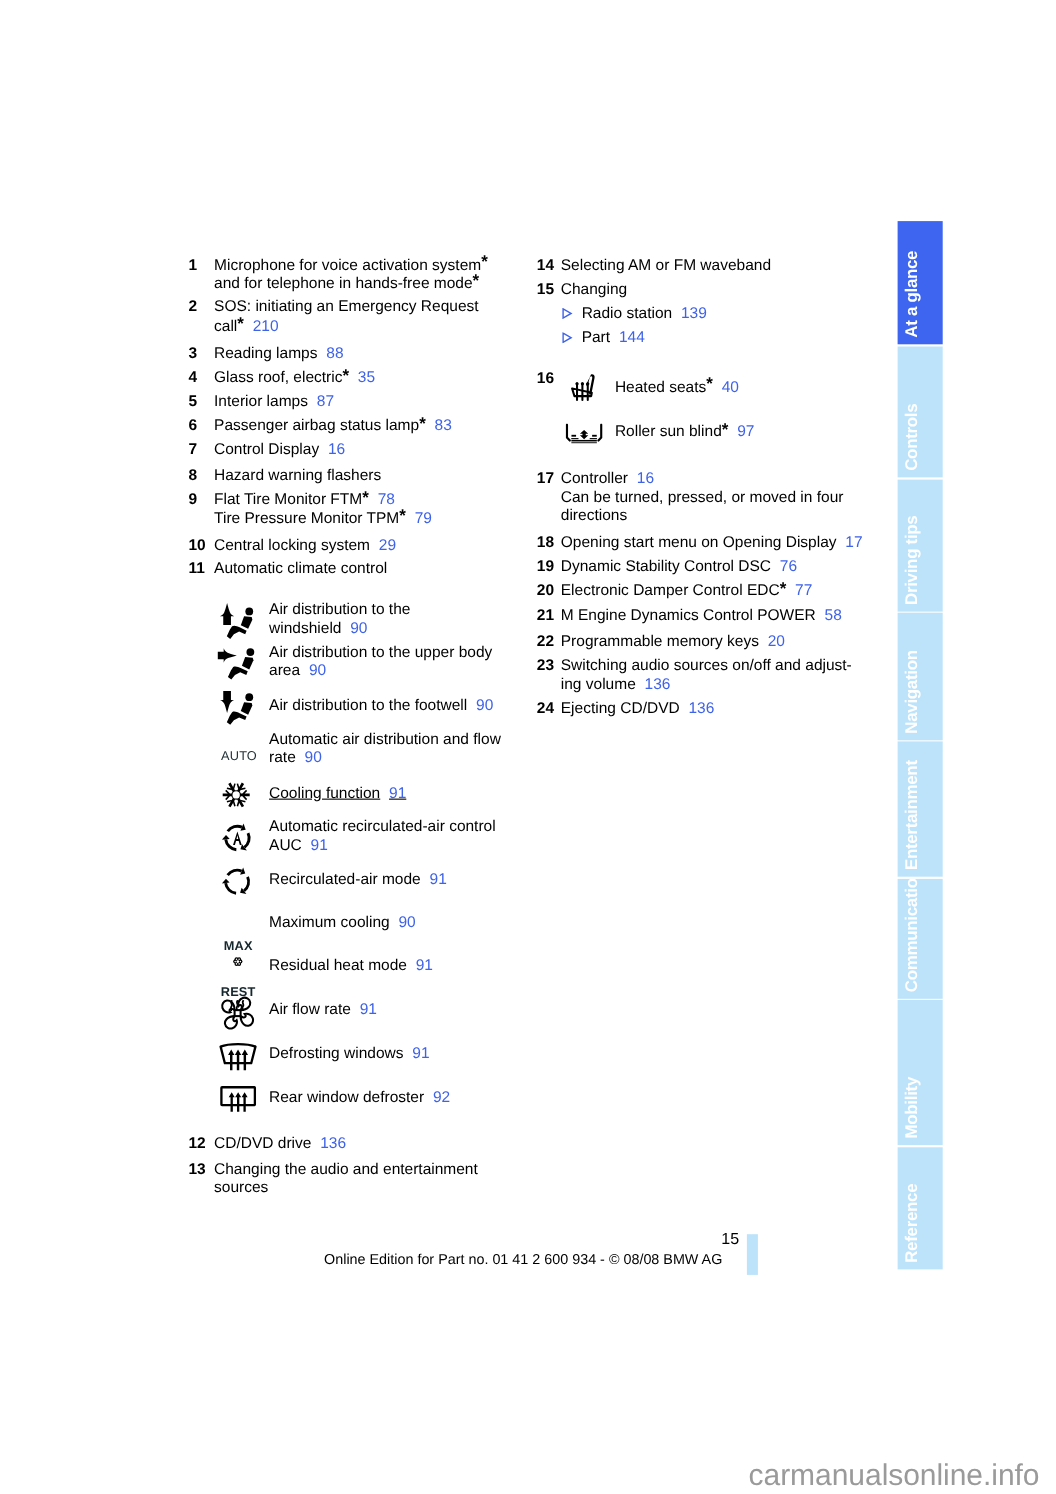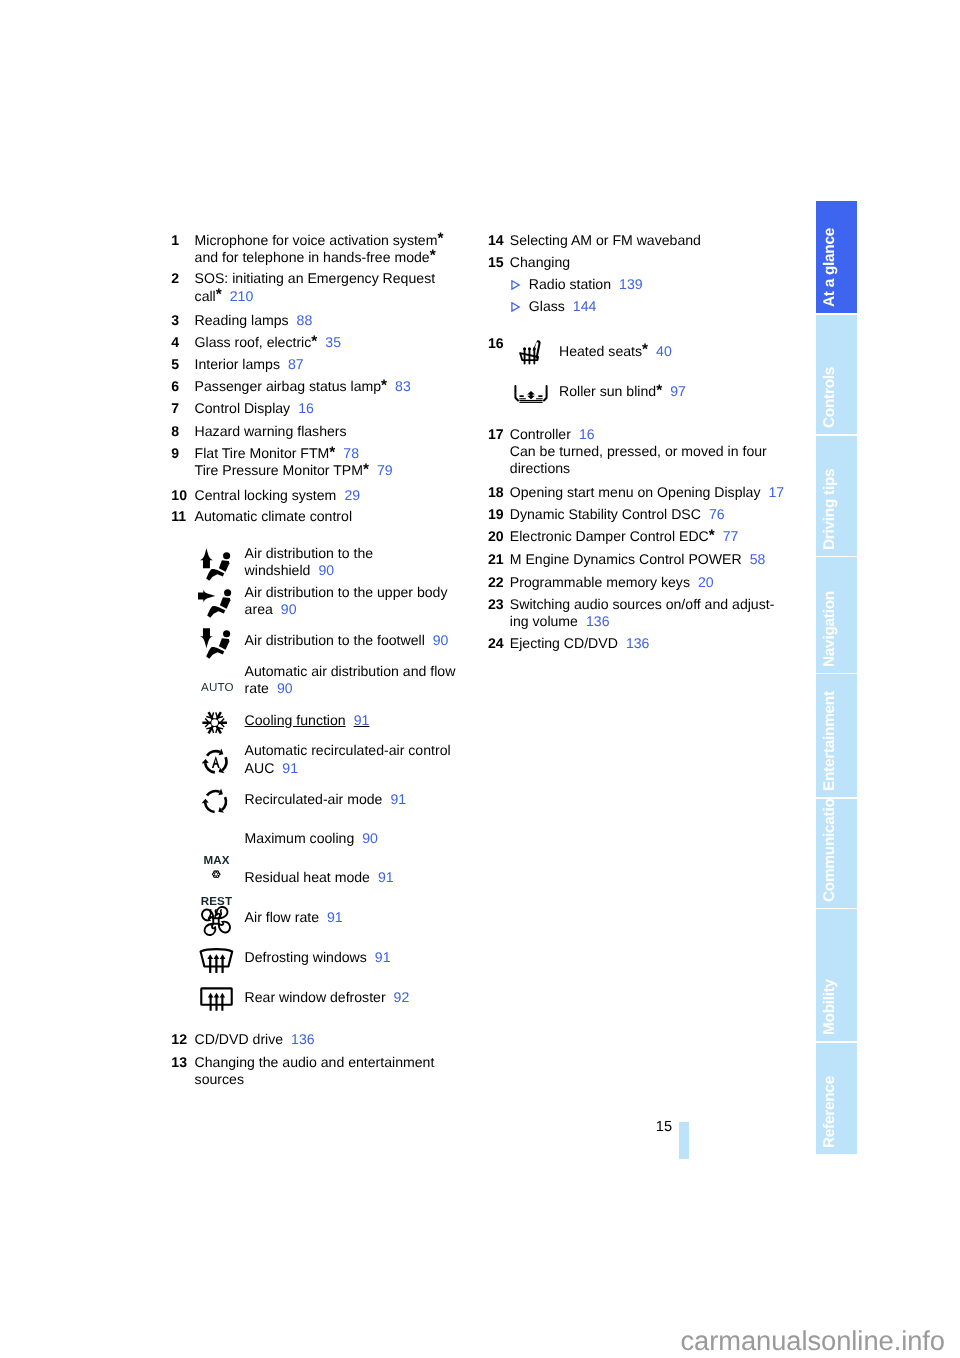--- a/index.html
+++ b/index.html
@@ -314,21 +314,21 @@
       </div>
       <div class="item" style="left: 0px; top: 253.9px;">
         <div class="num" style="left: 488px; top: 0px;">15</div>
         <div class="txt" style="left: 509.8px; top: 0px;"><span>Changing</span></div>
       </div>
       <div class="sub" style="left: 511.3px; top: 275.9px;"><span class="tri"><svg viewBox="0 0 11 11.6" width="9.4" height="9.9" style="vertical-align:-1px">
             <path d="M1.05 0.9 L9.6 5.8 L1.05 10.7 Z" fill="none" stroke="#3e62e8" stroke-width="1.5" stroke-linejoin="miter"></path>
           </svg></span><span style="display:inline-block;width:8.099999999999966px"></span><span>Radio station</span><span class="sp"></span><span class="pg">139</span></div>
       <div class="sub" style="left: 511.3px; top: 298.1px;"><span class="tri"><svg viewBox="0 0 11 11.6" width="9.4" height="9.9" style="vertical-align:-1px">
             <path d="M1.05 0.9 L9.6 5.8 L1.05 10.7 Z" fill="none" stroke="#3e62e8" stroke-width="1.5" stroke-linejoin="miter"></path>
-          </svg></span><span style="display:inline-block;width:8.099999999999966px"></span><span>Glass</span><span class="sp"></span><span class="pg">144</span></div>
+          </svg></span><span style="display:inline-block;width:8.099999999999966px"></span><span>Part</span><span class="sp"></span><span class="pg">144</span></div>
       <div class="num" style="left: 488px; top: 334.5px;">16</div>
       <div class="ibox" style="left: 519.3px; top: 339.4px;">
         <svg viewBox="5.5 6.0 26.0 26.5" width="25.4" height="25.9">
           <path d="M24.2 7.4 C26.4 6.9 28.1 8.2 27.5 10.8 L24.5 26.0 L22.3 26.0 L25.3 11.0 C25.7 9.3 24.7 8.6 23.2 9.8 L21.0 18.0 L19.4 17.6 Z"></path>
           <path d="M6.6 20.4 L25.0 24.4 L24.4 27.6 L8.8 27.6 Z" fill="none" stroke="#000" stroke-width="1.9" stroke-linejoin="round"></path>
           <g stroke="#000" stroke-width="1.9" stroke-linecap="round">
             <path d="M11.2 15.6 L11.2 31.2"></path>
             <path d="M16.2 15.6 L16.2 31.2"></path>
             <path d="M21.2 15.6 L21.2 31.2"></path>
           </g>
@@ -378,15 +378,16 @@
       <div class="item" style="left: 0px; top: 596px;">
         <div class="num" style="left: 488px; top: 0px;">23</div>
         <div class="txt" style="left: 509.8px; top: 0px;"><span>Switching audio sources on/off and adjust-</span><br><span>ing volume</span><span class="sp"></span><span class="pg">136</span></div>
       </div>
       <div class="item" style="left: 0px; top: 635.2px;">
         <div class="num" style="left: 488px; top: 0px;">24</div>
         <div class="txt" style="left: 509.8px; top: 0px;"><span>Ejecting CD/DVD</span><span class="sp"></span><span class="pg">136</span></div>
       </div>
     </div>
   <div class="footer-pg">15</div>
+  <div class="footer-ed">Online Edition for Part no. 01 41 2 600 934 - © 08/08 BMW AG</div>
   <div class="footer-bar"></div>
   <div class="wm">carmanualsonline.info</div>
 </div>
 
 </body></html>

